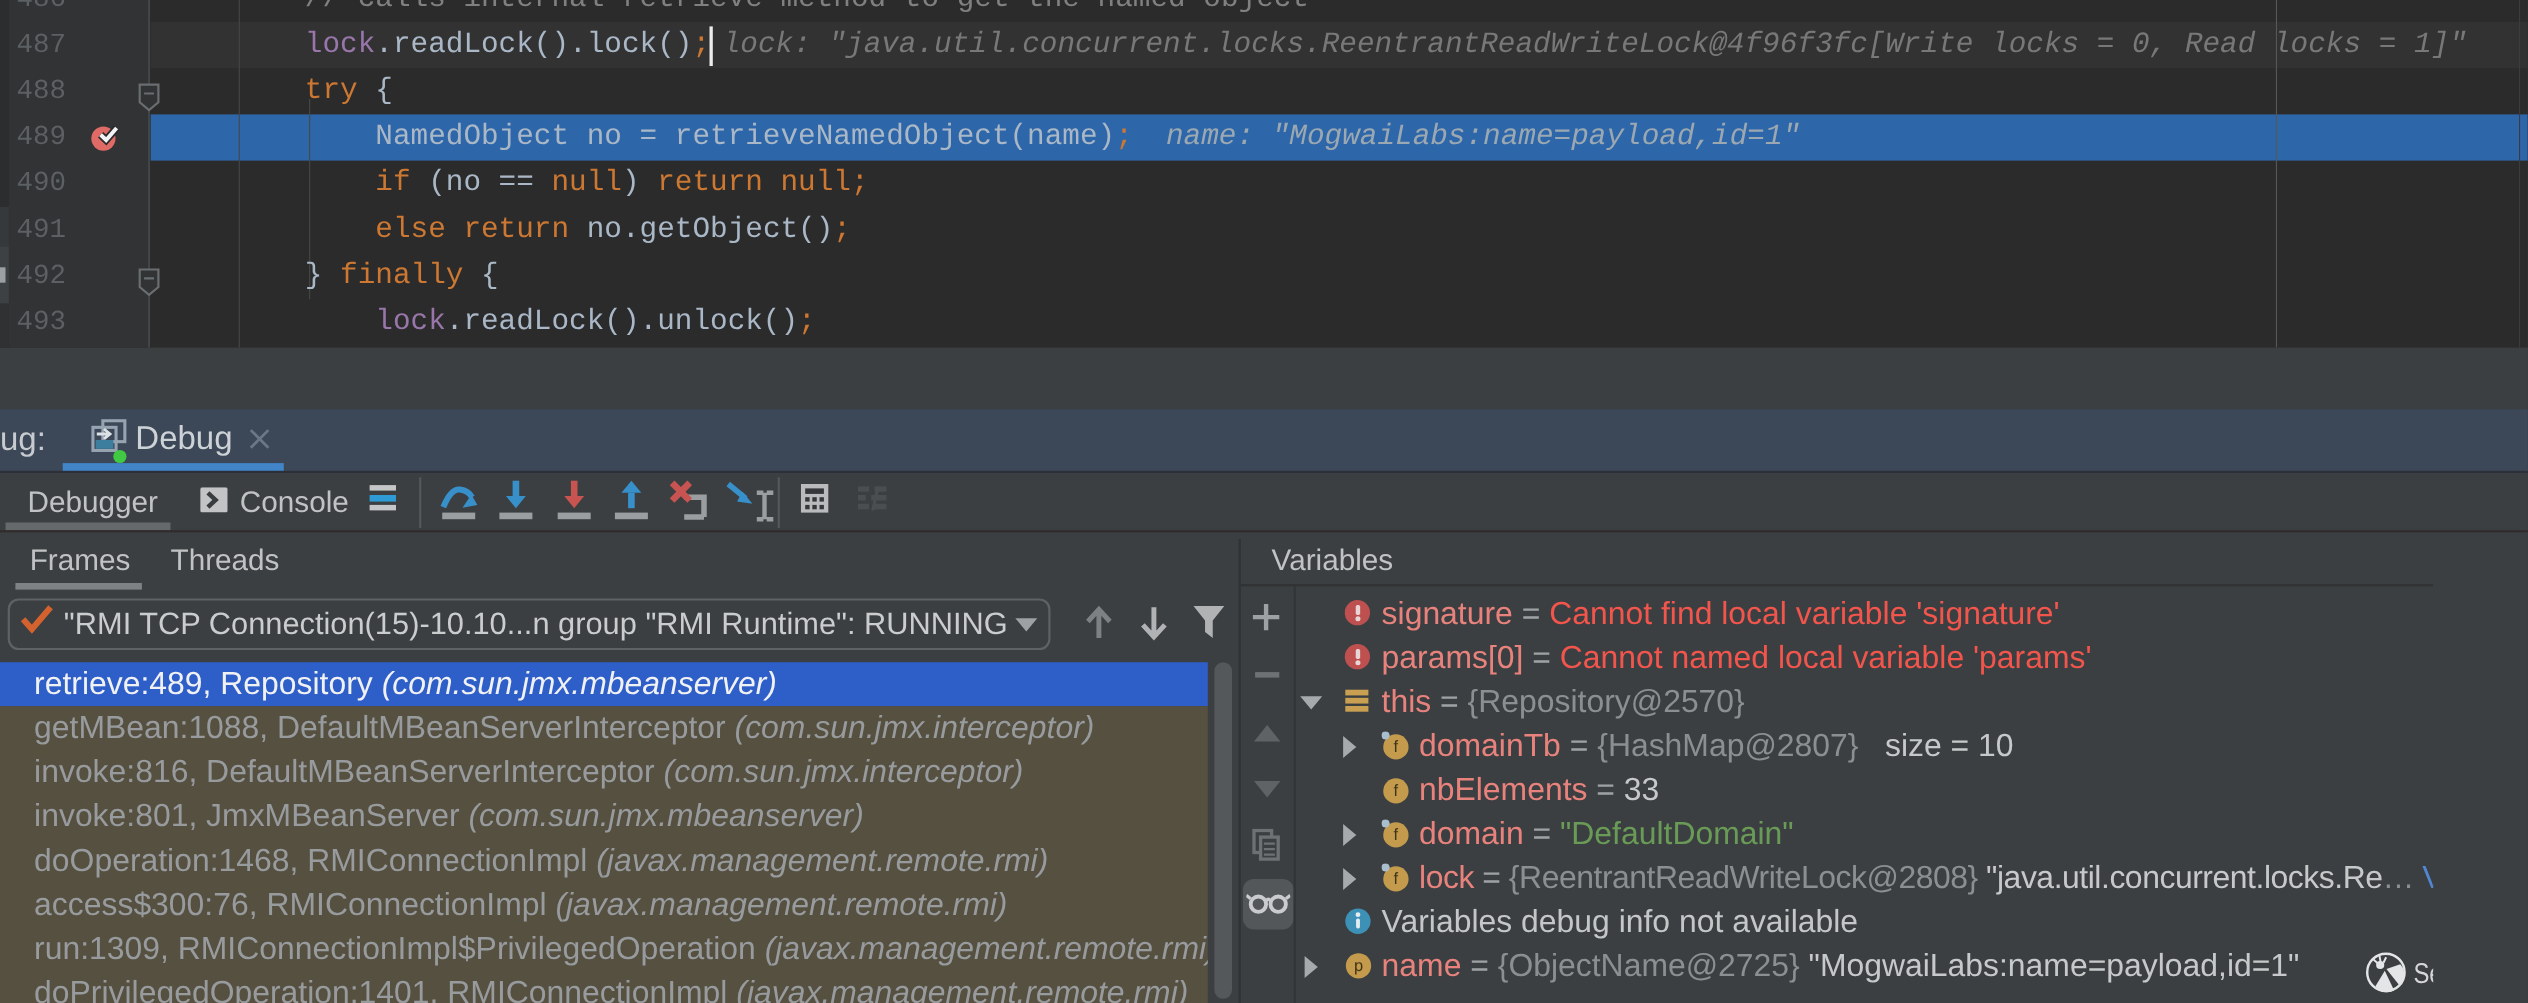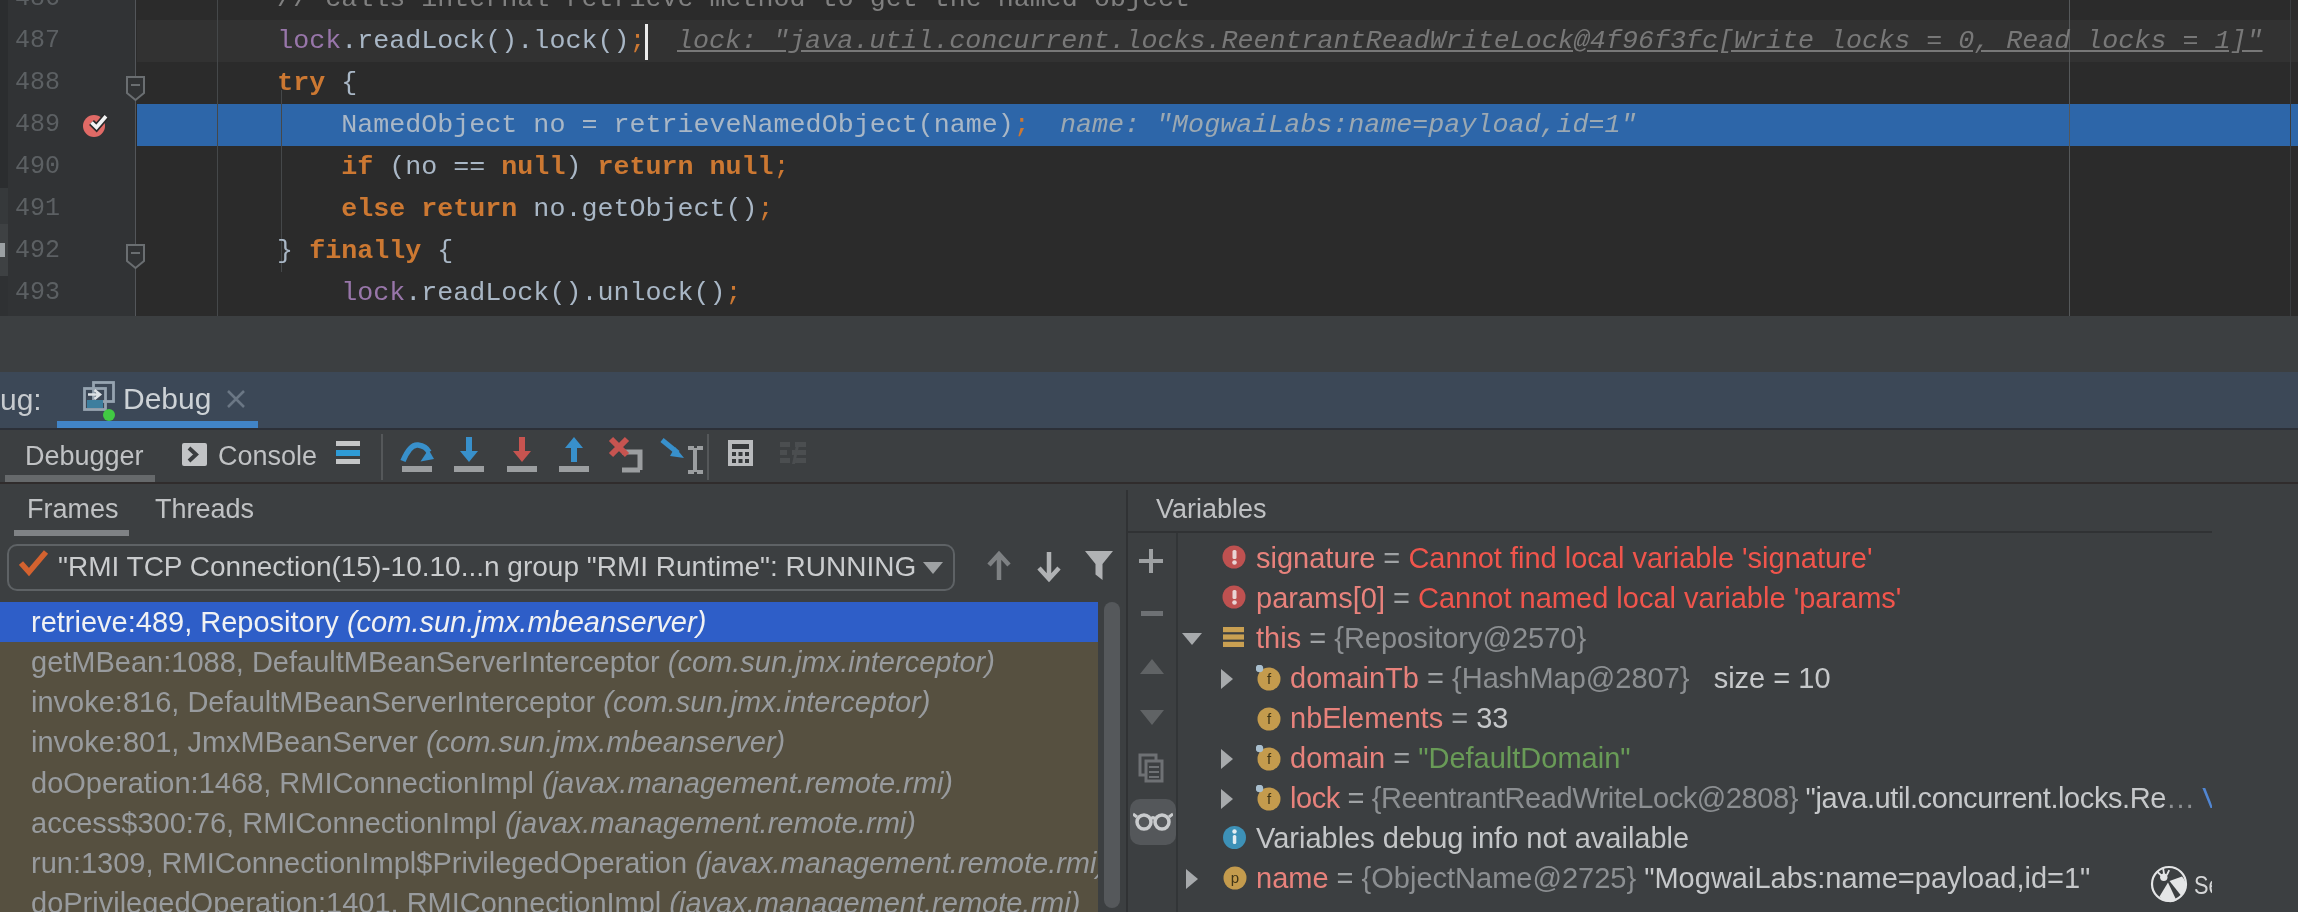--- a/index.html
+++ b/index.html
@@ -1,20 +1,20 @@
 <!DOCTYPE html>
 <html><head>
 <meta charset="utf-8">
 <style>
   * { margin:0; padding:0; box-sizing:border-box; }
   html,body { width:2298px; height:912px; overflow:hidden; background:#3C3F41;
     font-family:"Liberation Sans", sans-serif; }
   .abs { position:absolute; }
   pre { font-family:"Liberation Mono", monospace; font-size:26.7px; line-height:42px; }
-  .kw { color:#CC7832; font-weight:bold; }
+  .kw { color:#CC7832; font-weight:normal; }
   .sc { color:#CC7832; }
   .fld { color:#9876AA; }
   .hint { color:#787878; font-style:italic; }
   .uitxt { color:#C0C2C4; font-size:27px; }
   .frow { height:40.2px; line-height:40.2px; padding-left:31px; white-space:pre; overflow:hidden; }
 </style>
 </head>
 <body>
 
 <div class="abs" id="editor" style="left:0;top:0;width:2298px;height:316px;background:#2B2B2B;overflow:hidden;">
@@ -69,21 +69,21 @@
 
   <svg class="abs" style="left:80px;top:108px;" width="32" height="36">
     <circle cx="14" cy="18" r="11" fill="#E06A66"></circle>
     <path d="M11.5 14.5 l5 4.8 l9.5 -11" stroke="#2B2B2B" stroke-width="7" fill="none"></path>
     <path d="M11.5 14.5 l5 4.8 l9.5 -11" stroke="#F2F3F4" stroke-width="3.6" fill="none"></path>
   </svg>
 
   <pre class="abs" style="left:149px;top:-22px;color:#808080;">        // calls internal retrieve method to get the named object</pre>
   <pre class="abs" style="left:149px;top:20px;color:#A9B7C6;">        <span class="fld">lock</span>.readLock().lock()<span class="sc">;</span></pre>
   <div class="abs" style="left:645px;top:24px;width:3px;height:36px;background:#ECECEC;"></div>
-  <pre class="abs hint" style="left:677px;top:20px;text-decoration:underline;">lock: "java.util.concurrent.locks.ReentrantReadWriteLock@4f96f3fc[Write locks = 0, Read locks = 1]"</pre>
+  <pre class="abs hint" style="left:657px;top:20px;">lock: "java.util.concurrent.locks.ReentrantReadWriteLock@4f96f3fc[Write locks = 0, Read locks = 1]"</pre>
   <pre class="abs" style="left:149px;top:62px;color:#A9B7C6;">        <span class="kw">try</span> {</pre>
   <pre class="abs" style="left:149px;top:104px;color:#A9B7C6;">            NamedObject no = retrieveNamedObject(name)<span class="sc">;</span></pre>
   <pre class="abs hint" style="left:1060px;top:104px;color:#9BA8B2;">name: "MogwaiLabs:name=payload,id=1"</pre>
   <pre class="abs" style="left:149px;top:146px;color:#A9B7C6;">            <span class="kw">if</span> (no == <span class="kw">null</span>) <span class="kw">return null</span><span class="sc">;</span></pre>
   <pre class="abs" style="left:149px;top:188px;color:#A9B7C6;">            <span class="kw">else return</span> no.getObject()<span class="sc">;</span></pre>
   <pre class="abs" style="left:149px;top:230px;color:#A9B7C6;">        } <span class="kw">finally</span> {</pre>
   <pre class="abs" style="left:149px;top:272px;color:#A9B7C6;">            <span class="fld">lock</span>.readLock().unlock()<span class="sc">;</span></pre>
   <pre class="abs" style="left:149px;top:314px;color:#A9B7C6;">        }</pre>
   <pre class="abs" style="left:149px;top:356px;color:#A9B7C6;">    }</pre>
 </div>

